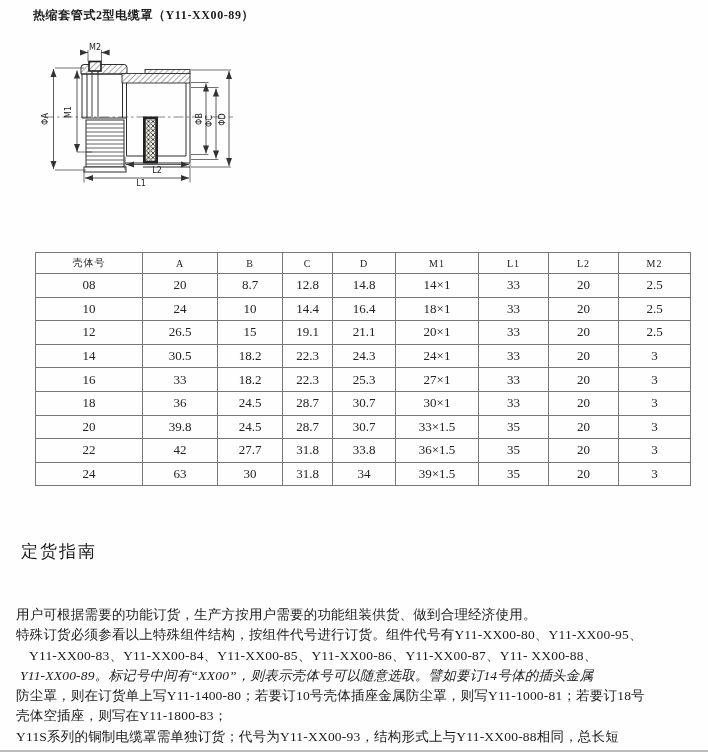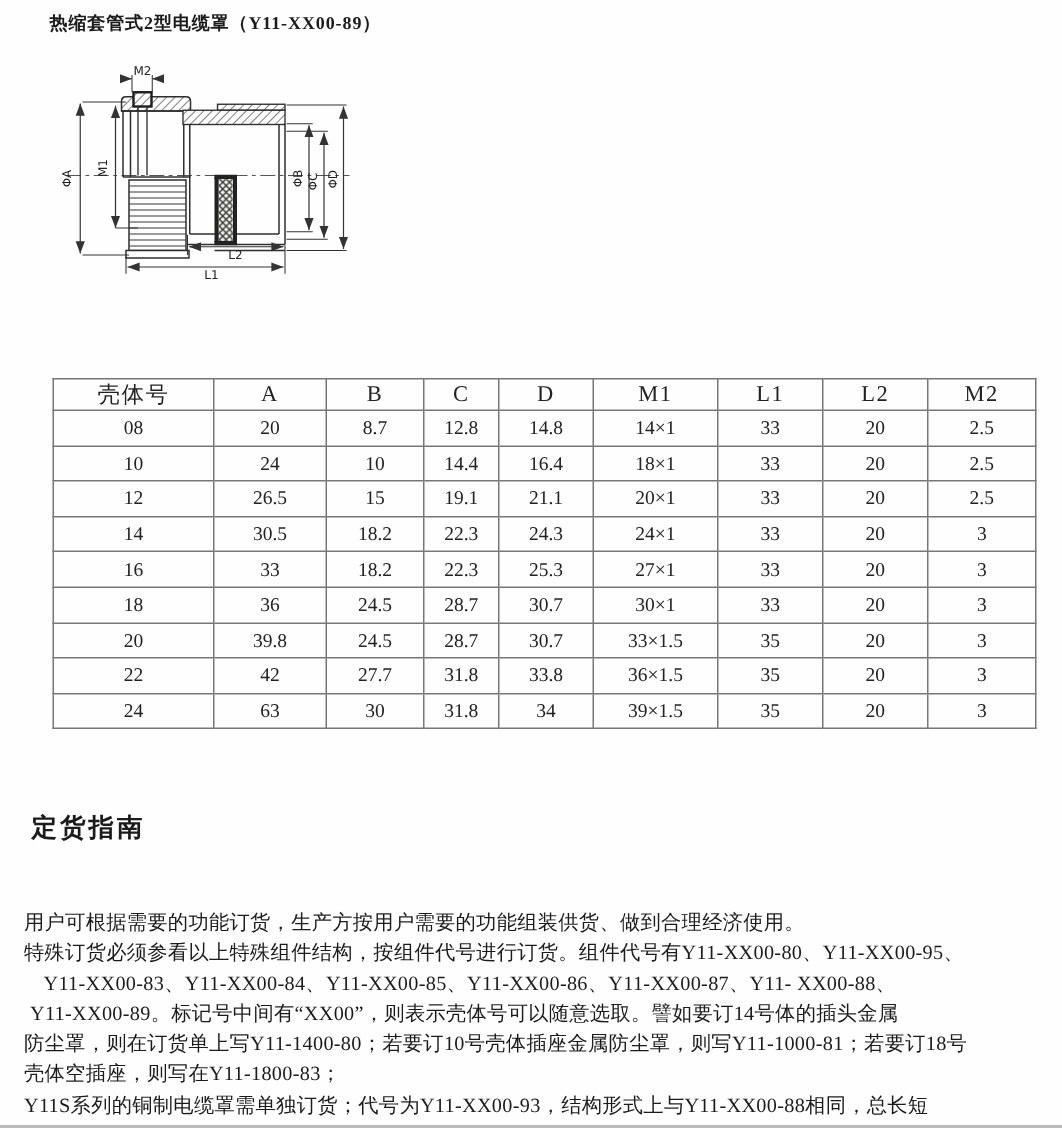--- a/index.html
+++ b/index.html
@@ -15,35 +15,35 @@
   }
   .drawing-wrap{position:absolute;left:28px;top:40px;width:215px;height:152px;}
   .spec-table{
     position:absolute;left:35px;top:252px;width:655px;
     border-collapse:collapse;table-layout:fixed;
   }
   .spec-table th,.spec-table td{
     border:1px solid #777;text-align:center;vertical-align:middle;
     font-weight:normal;color:#222;padding:0;overflow:hidden;
   }
-  .spec-table th{height:20px;font-size:15px;letter-spacing:1px;}
+  .spec-table th{height:20px;font-size:10px;letter-spacing:1px;}
   .spec-table td{height:22.6px;font-size:13px;}
   .c1{width:107px}.c2{width:75px}.c3{width:65px}.c4{width:50px}.c5{width:63px}
   .c6{width:83px}.c7{width:70px}.c8{width:70px}.c9{width:72px}
   .guide-heading{
-    position:absolute;left:21px;top:540px;font-size:17px;font-weight:bold;
+    position:absolute;left:21px;top:540px;font-size:17px;font-weight:normal;
     letter-spacing:2px;
   }
   .guide-text{
     position:absolute;left:16px;top:577px;width:680px;
     font-size:13.5px;line-height:20.3px;letter-spacing:0.2px;margin-top:28px;
   }
   .guide-text .guide-line{white-space:pre-wrap;}
   .guide-text .guide-line:nth-child(3){padding-left:13px;}
-  .guide-text .guide-line:nth-child(4){padding-left:4px;}
+  .guide-text .guide-line:nth-child(4){padding-left:4px;font-style:italic;}
   .scan-edge{
     position:absolute;left:0;right:0;bottom:0;height:2px;background:#bdbdbd;
   }
   svg text{
     font-family:"DejaVu Sans","Liberation Sans",sans-serif;
     font-size:8px;fill:#222;
   }
 </style>
 </head>
 <body>

